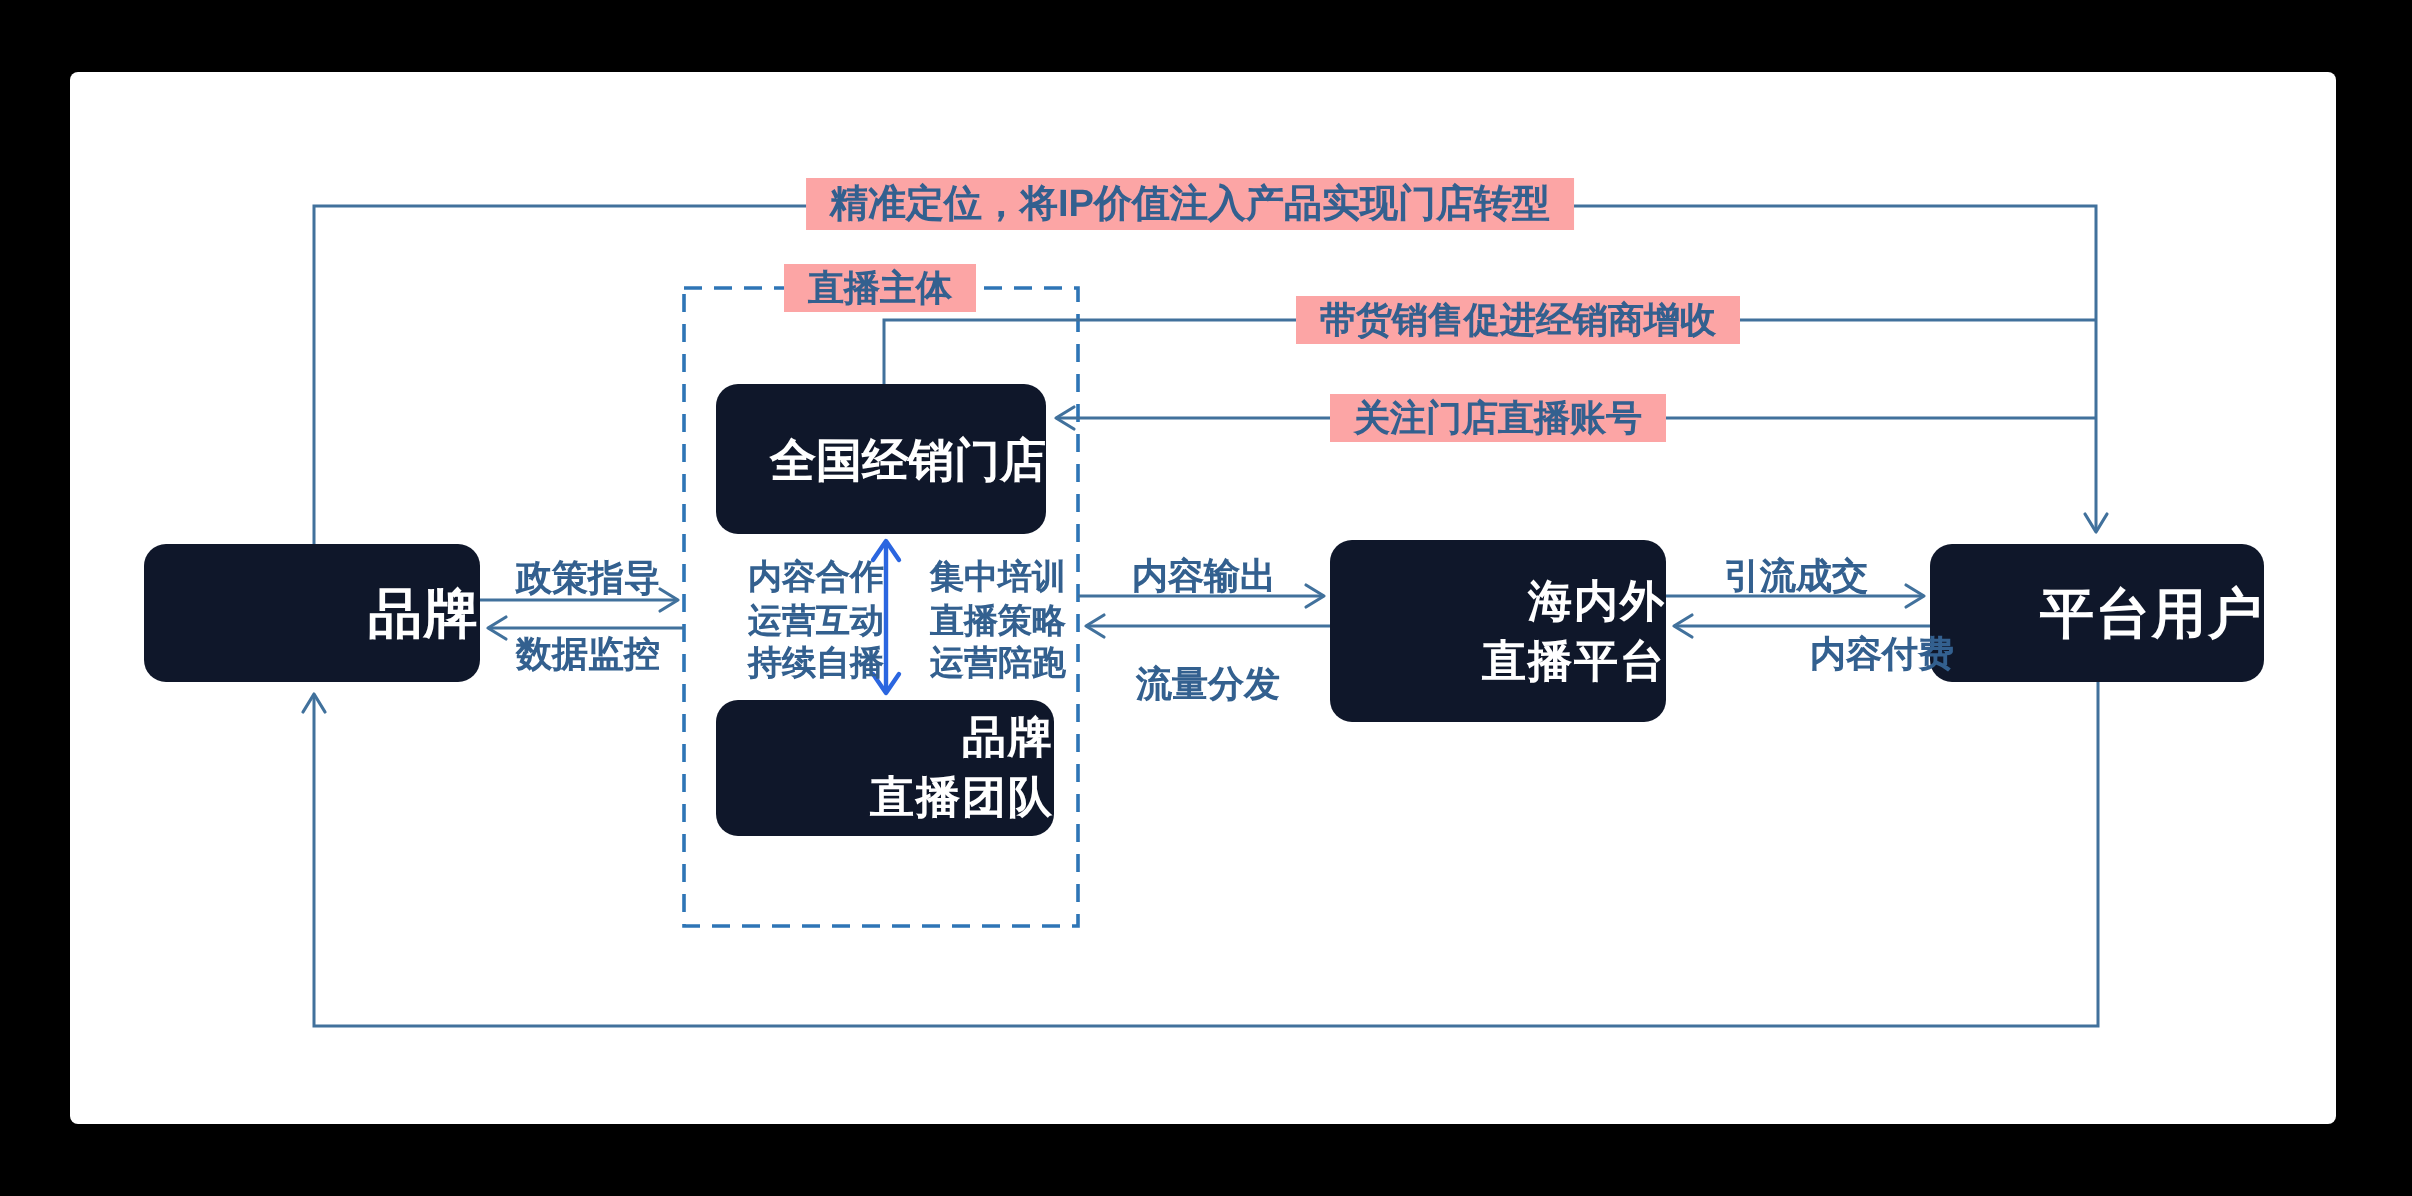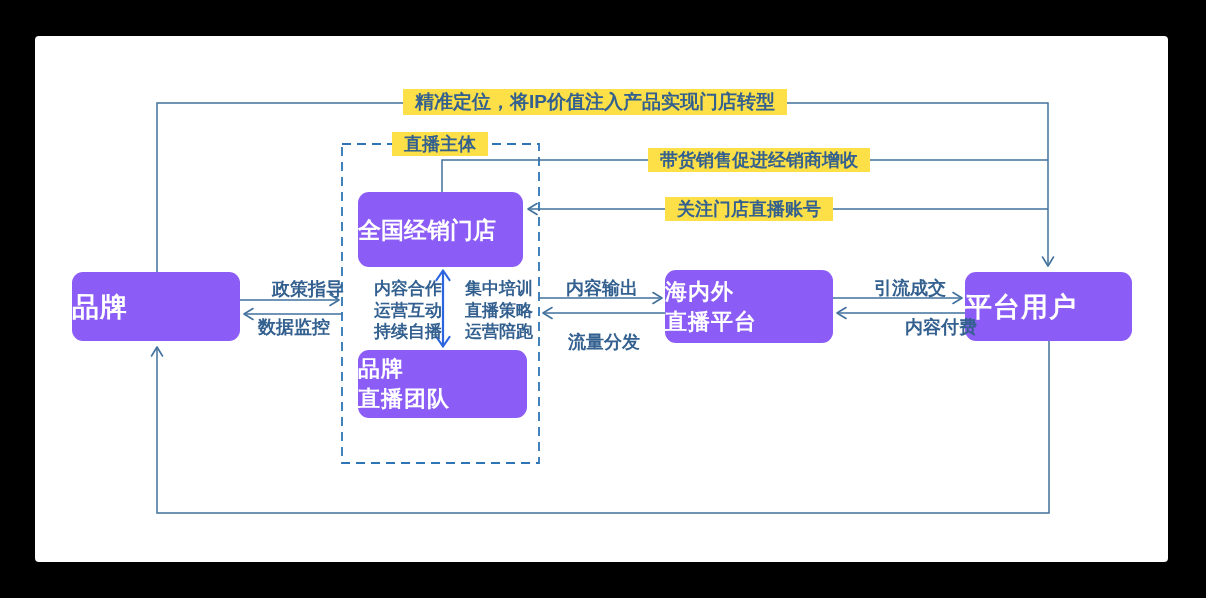--- a/index.html
+++ b/index.html
@@ -6,34 +6,34 @@
   .stage{
     position:relative;width:1206px;height:598px;background:#000;
     font-family:"Liberation Sans","DejaVu Sans",sans-serif;overflow:hidden;
   }
   .surface{
     position:absolute;left:35px;top:36px;width:1133px;height:526px;
     background:#ffffff;border-radius:4px;
   }
   svg.connectors{position:absolute;left:0;top:0;width:1206px;height:598px;}
   .node{
-    position:absolute;display:flex;flex-direction:column;align-items:flex-start;justify-content:center;
-    background:#8b5cf6;color:#ffffff;border-radius:11px;text-align:center;
+    position:absolute;display:flex;flex-direction:column;align-items:flex-end;justify-content:center;
+    background:#0f172a;color:#ffffff;border-radius:11px;text-align:center;
     font-weight:700;letter-spacing:1px;line-height:30px;
   }
   .node-brand      {left:72px;  top:272px; width:168px; height:69px; font-size:27px;}
   .node-stores     {left:358px; top:192px; width:165px; height:75px; font-size:23px; letter-spacing:0;}
   .node-team       {left:358px; top:350px; width:169px; height:68px; font-size:22px;}
-  .node-platform   {left:665px; top:270px; width:168px; height:73px; font-size:22px;}
+  .node-platform   {left:665px; top:270px; width:168px; height:91px; font-size:22px;}
   .node-users      {left:965px; top:272px; width:167px; height:69px; font-size:27px;}
   .lbl{
     position:absolute;transform:translate(-50%,-50%);white-space:nowrap;
     color:#33608f;font-weight:700;font-size:18px;
   }
-  .lbl.online{background:#fde047;padding:0 12px;}
+  .lbl.online{background:#fca5a5;padding:0 12px;}
   .lbl.title{font-size:19px;}
   .notes{
     position:absolute;transform:translate(-50%,-50%);text-align:center;
     color:#33608f;font-weight:700;font-size:17px;line-height:21.5px;white-space:nowrap;
   }
 </style>
 </head>
 <body>
 
 <div class="stage">
@@ -98,29 +98,29 @@
   </div>
 
   <div class="lbl online" style="left:440px;top:144px;">直播主体</div>
 
   <div class="lbl online title" style="left:595px;top:102px;">精准定位，将IP价值注入产品实现门店转型</div>
 
   <div class="lbl online" style="left:759px;top:160px;">带货销售促进经销商增收</div>
 
   <div class="lbl online" style="left:749px;top:209px;">关注门店直播账号</div>
 
-  <div class="lbl" style="left:308px;top:289px;">政策指导</div>
+  <div class="lbl" style="left:294px;top:289px;">政策指导</div>
 
   <div class="lbl" style="left:294px;top:327px;">数据监控</div>
 
   <div class="lbl" style="left:602px;top:288px;">内容输出</div>
 
   <div class="lbl" style="left:604px;top:342px;">流量分发</div>
 
-  <div class="lbl" style="left:898px;top:288px;margin-left:12px;">引流成交</div>
+  <div class="lbl" style="left:898px;top:288px;">引流成交</div>
 
   <div class="lbl" style="left:901px;top:327px;margin-left:40px;">内容付费</div>
 
   <div class="notes" style="left:408px;top:310px;">
     <div>内容合作</div>
     <div>运营互动</div>
     <div>持续自播</div>
   </div>
 
   <div class="notes" style="left:499px;top:310px;">

